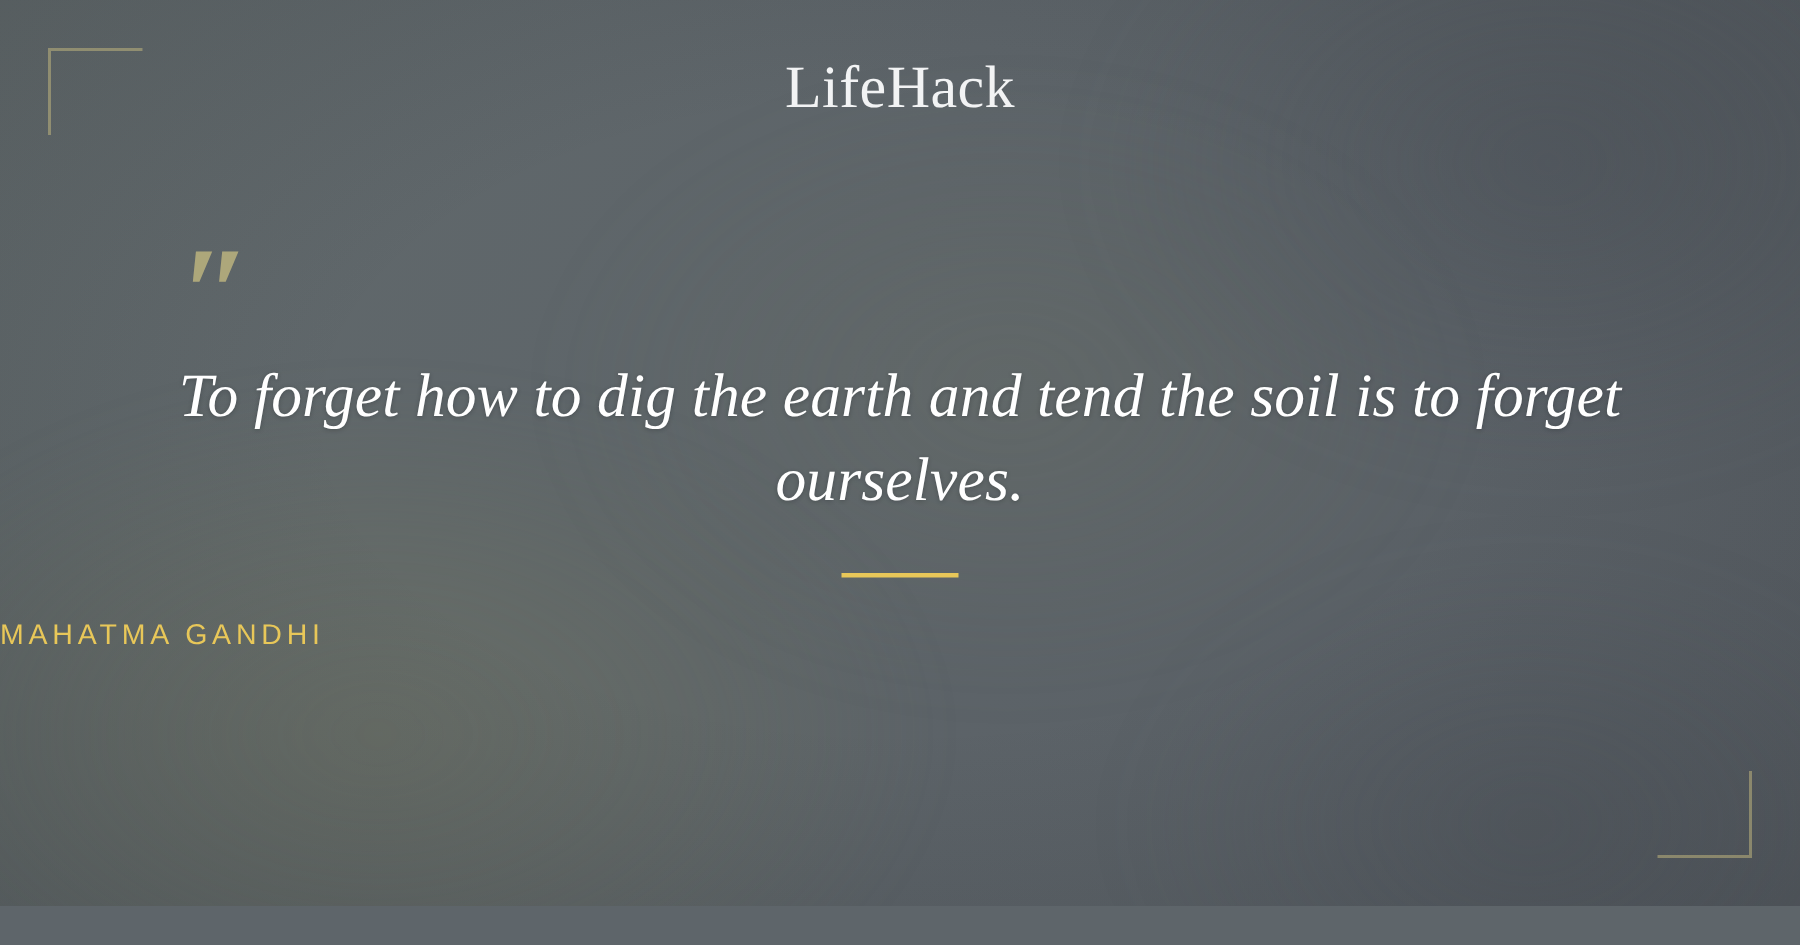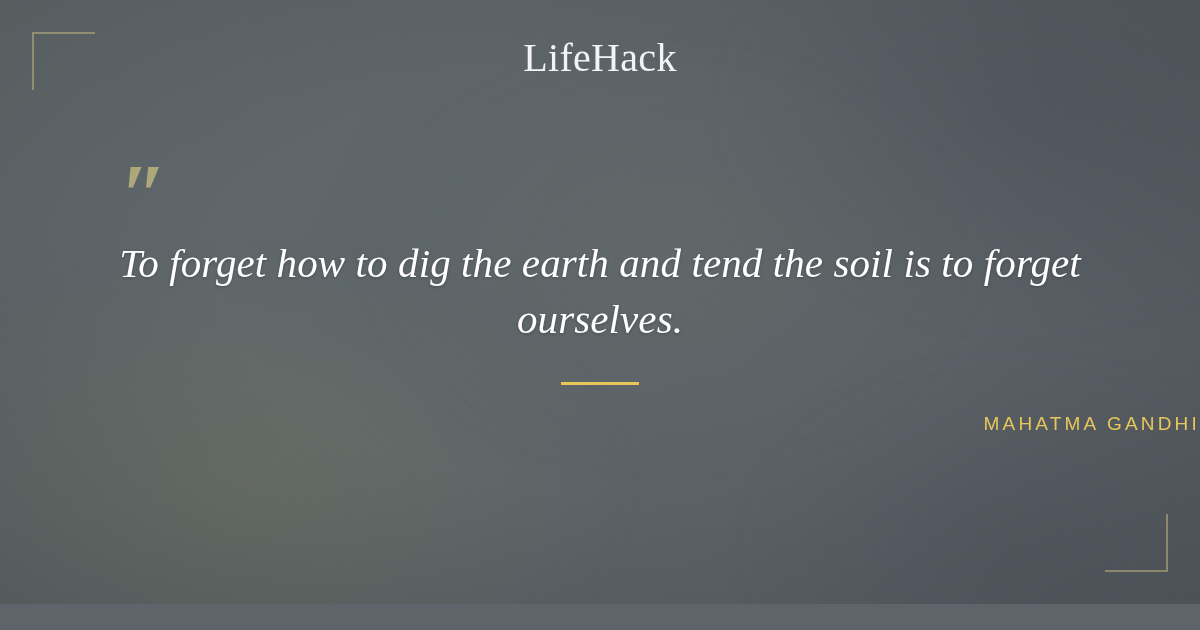--- a/index.html
+++ b/index.html
@@ -146,21 +146,21 @@
     transform: translateX(-50%);
     width: 78px;
     height: 3px;
     background: #e8c759;
   }
   .author {
     position: absolute;
     left: 0;
     right: 0;
     top: 413px;
-    text-align: right;
+    text-align: left;
     font-family: "Liberation Sans", sans-serif;
     font-size: 19px;
     font-weight: 400;
     letter-spacing: 3.2px;
     color: #e8c759;
   }
 </style>
 </head>
 <body>
 

